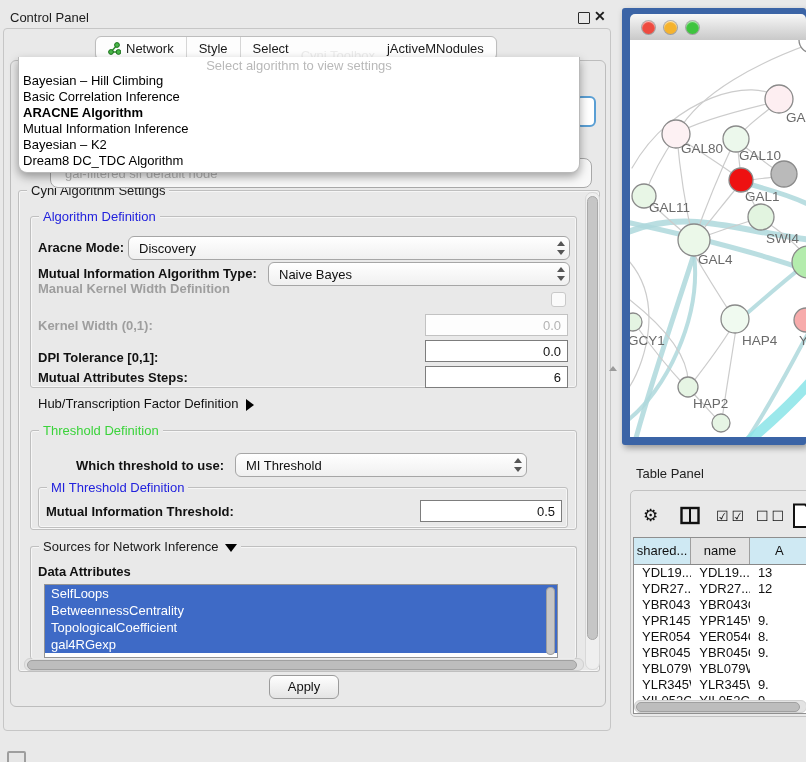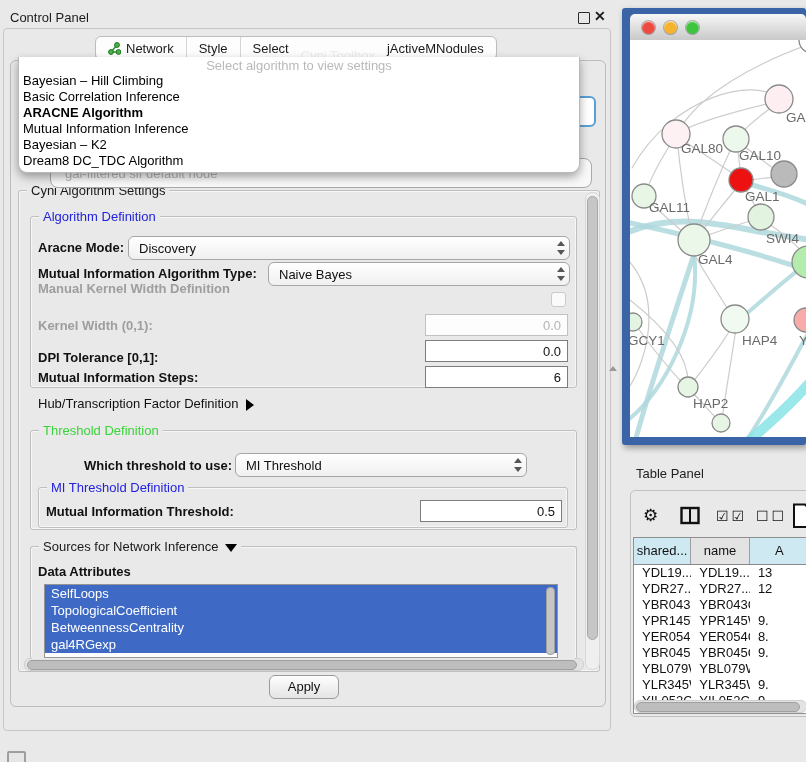--- a/index.html
+++ b/index.html
@@ -193,33 +193,33 @@
   <span class="abs lbl dis" style="left:38px;top:318px;">Kernel Width (0,1):</span>
   <div class="abs field dis" style="left:425px;top:314px;width:141px;">
     <span>0.0</span>
   </div>
 
   <span class="abs lbl b" style="left:38px;top:344px;margin-top:6px;">DPI Tolerance [0,1]:</span>
   <div class="abs field" style="left:425px;top:340px;width:141px;">
     <span>0.0</span>
   </div>
 
-  <span class="abs lbl b" style="left:38px;top:370px;">Mutual Information Steps:</span>
+  <span class="abs lbl b" style="left:38px;top:370px;">Mutual Attributes Steps:</span>
   <div class="abs field" style="left:425px;top:366px;width:141px;">
     <span>6</span>
   </div>
 
   <span class="abs lbl" style="left:38px;top:396px;">
     <span>Hub/Transcription Factor Definition</span><span class="expander-arrow"></span>
   </span>
 
   <div class="abs grp" style="left:30px;top:430px;width:545px;height:98px;text-align:center;">
     <span class="grp-title green">Threshold Definition</span>
   </div>
-  <span class="abs lbl b" style="left:84px;top:458px;">Which threshold to use:</span>
+  <span class="abs lbl b" style="left:76px;top:458px;">Which threshold to use:</span>
   <div class="abs combo" style="left:235px;top:453px;width:290px;">
     <span class="ct">MI Threshold</span>
     <span class="step">
         <i class="up"></i>
         <i class="dn"></i>
       </span>
   </div>
 
   <div class="abs grp" style="left:38px;top:487px;width:528px;height:39px;">
     <span class="grp-title blue">MI Threshold Definition</span>
@@ -229,22 +229,22 @@
     <span>0.5</span>
   </div>
 
   <div class="abs grp" style="left:30px;top:546px;width:545px;height:112px;border-bottom:none;">
     <span class="grp-title"><span>Sources for Network Inference</span><span class="down-arrow"></span></span>
   </div>
   <span class="abs lbl b" style="left:38px;top:564px;">Data Attributes</span>
   <div class="abs attr-list" style="left:44px;top:584px;width:512px;height:72px;">
     <div id="attr-list">
         <div class="attr-item">SelfLoops</div>
+        <div class="attr-item">BetweennessCentrality</div>
         <div class="attr-item">TopologicalCoefficient</div>
-        <div class="attr-item">BetweennessCentrality</div>
         <div class="attr-item">gal4RGexp</div>
       </div>
     <div class="attr-scroll"></div>
   </div>
 
   <div class="abs apply-btn">Apply</div>
 
 
   <div class="abs splitter"></div>
 

